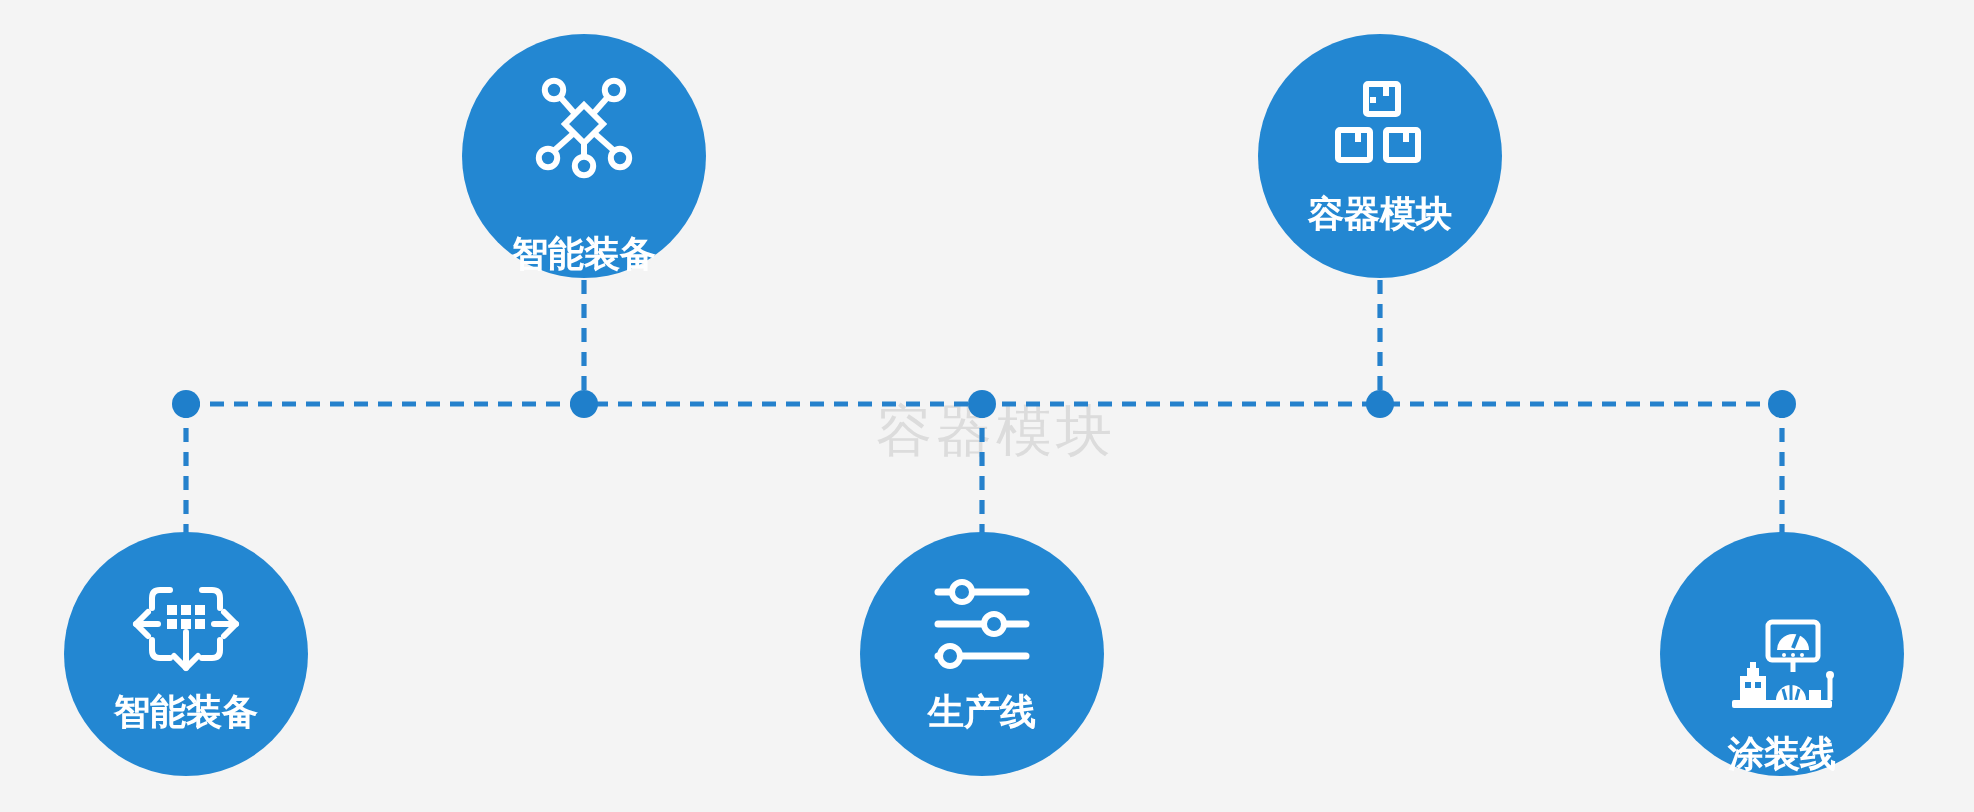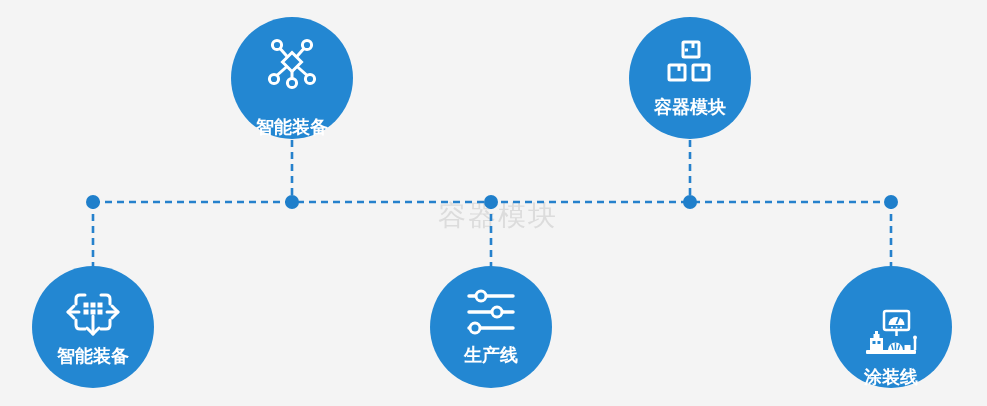--- a/index.html
+++ b/index.html
@@ -24,21 +24,21 @@
   .node .icon{
     height:57px;display:flex;align-items:center;justify-content:center;
   }
   .node .label{
     margin-top:7px;color:#ffffff;font-size:18px;font-weight:bold;
     white-space:nowrap;line-height:1.1;
   }
   .node-0{left:231px;top:17px;gap:20px;}
   .node-1{left:629px;top:17px;}
   .node-2{left:32px;top:266px;}
-  .node-3{left:430px;top:266px;font-family:Liberation Mono, monospace;}
+  .node-3{left:430px;top:266px;}
   .node-4{left:830px;top:266px;justify-content:flex-end;}
 </style>
 </head>
 <body>
 
 <div class="stage">
 
   <div class="watermark">容器模块</div>
 
   <svg class="connectors" width="987" height="406">

